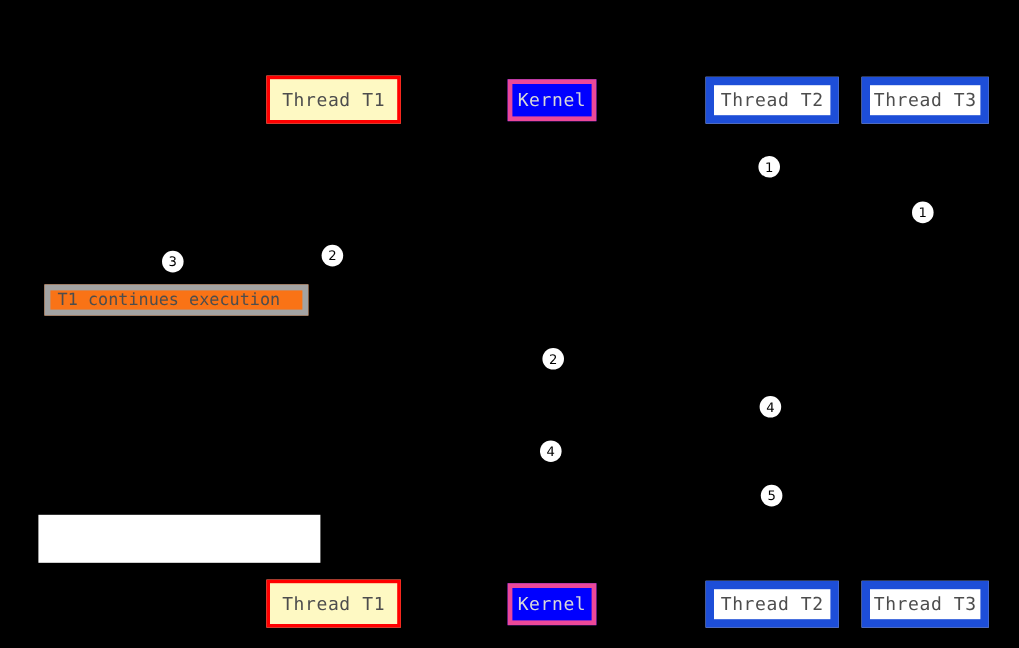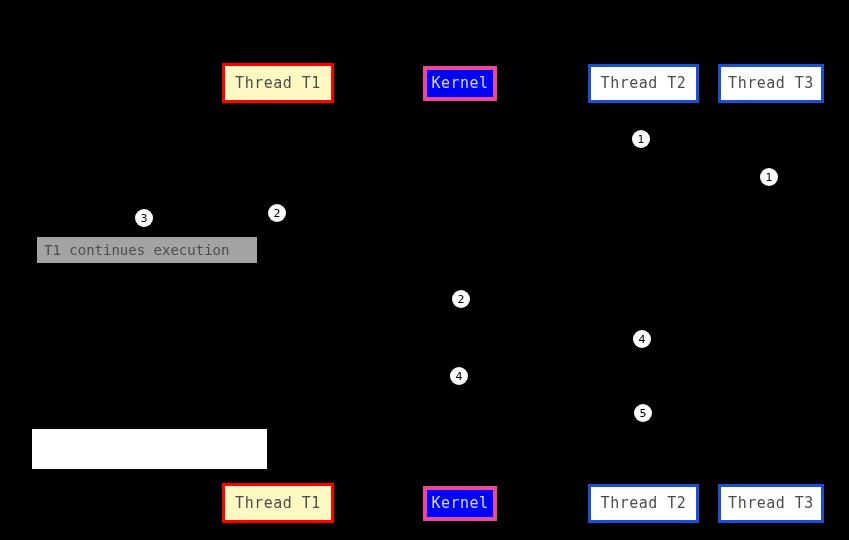--- a/index.html
+++ b/index.html
@@ -29,42 +29,42 @@
     white-space: nowrap;
     line-height: 1;
   }
   .participant.thread-red {
     background: #fef9c3;
     border: 3px solid #ff0000;
     color: #4d4d4d;
   }
   .participant.thread-blue {
     background: #ffffff;
-    border: 3px solid #1d4ed8;
+    border: 7px solid #1d4ed8;
     color: #4d4d4d;
   }
   .participant.kernel {
     background: #0000ff;
     border: 4px solid #ec4899;
     color: #d9d9d9;
   }
 
   
   .lifeline {
     position: absolute;
     width: 1px;
     background: #000000;
   }
 
   
   .note {
     position: absolute;
     box-sizing: border-box;
-    background: #a3a3a3;
-    border: 1px solid #a3a3a3;
+    background: #f97316;
+    border: 5px solid #a3a3a3;
     color: #4d4d4d;
     font-family: "DejaVu Sans Mono", "Liberation Mono", monospace;
     font-size: 14px;
     display: flex;
     align-items: center;
     padding-left: 6px;
     white-space: nowrap;
     line-height: 1;
   }
   .note.blank {

